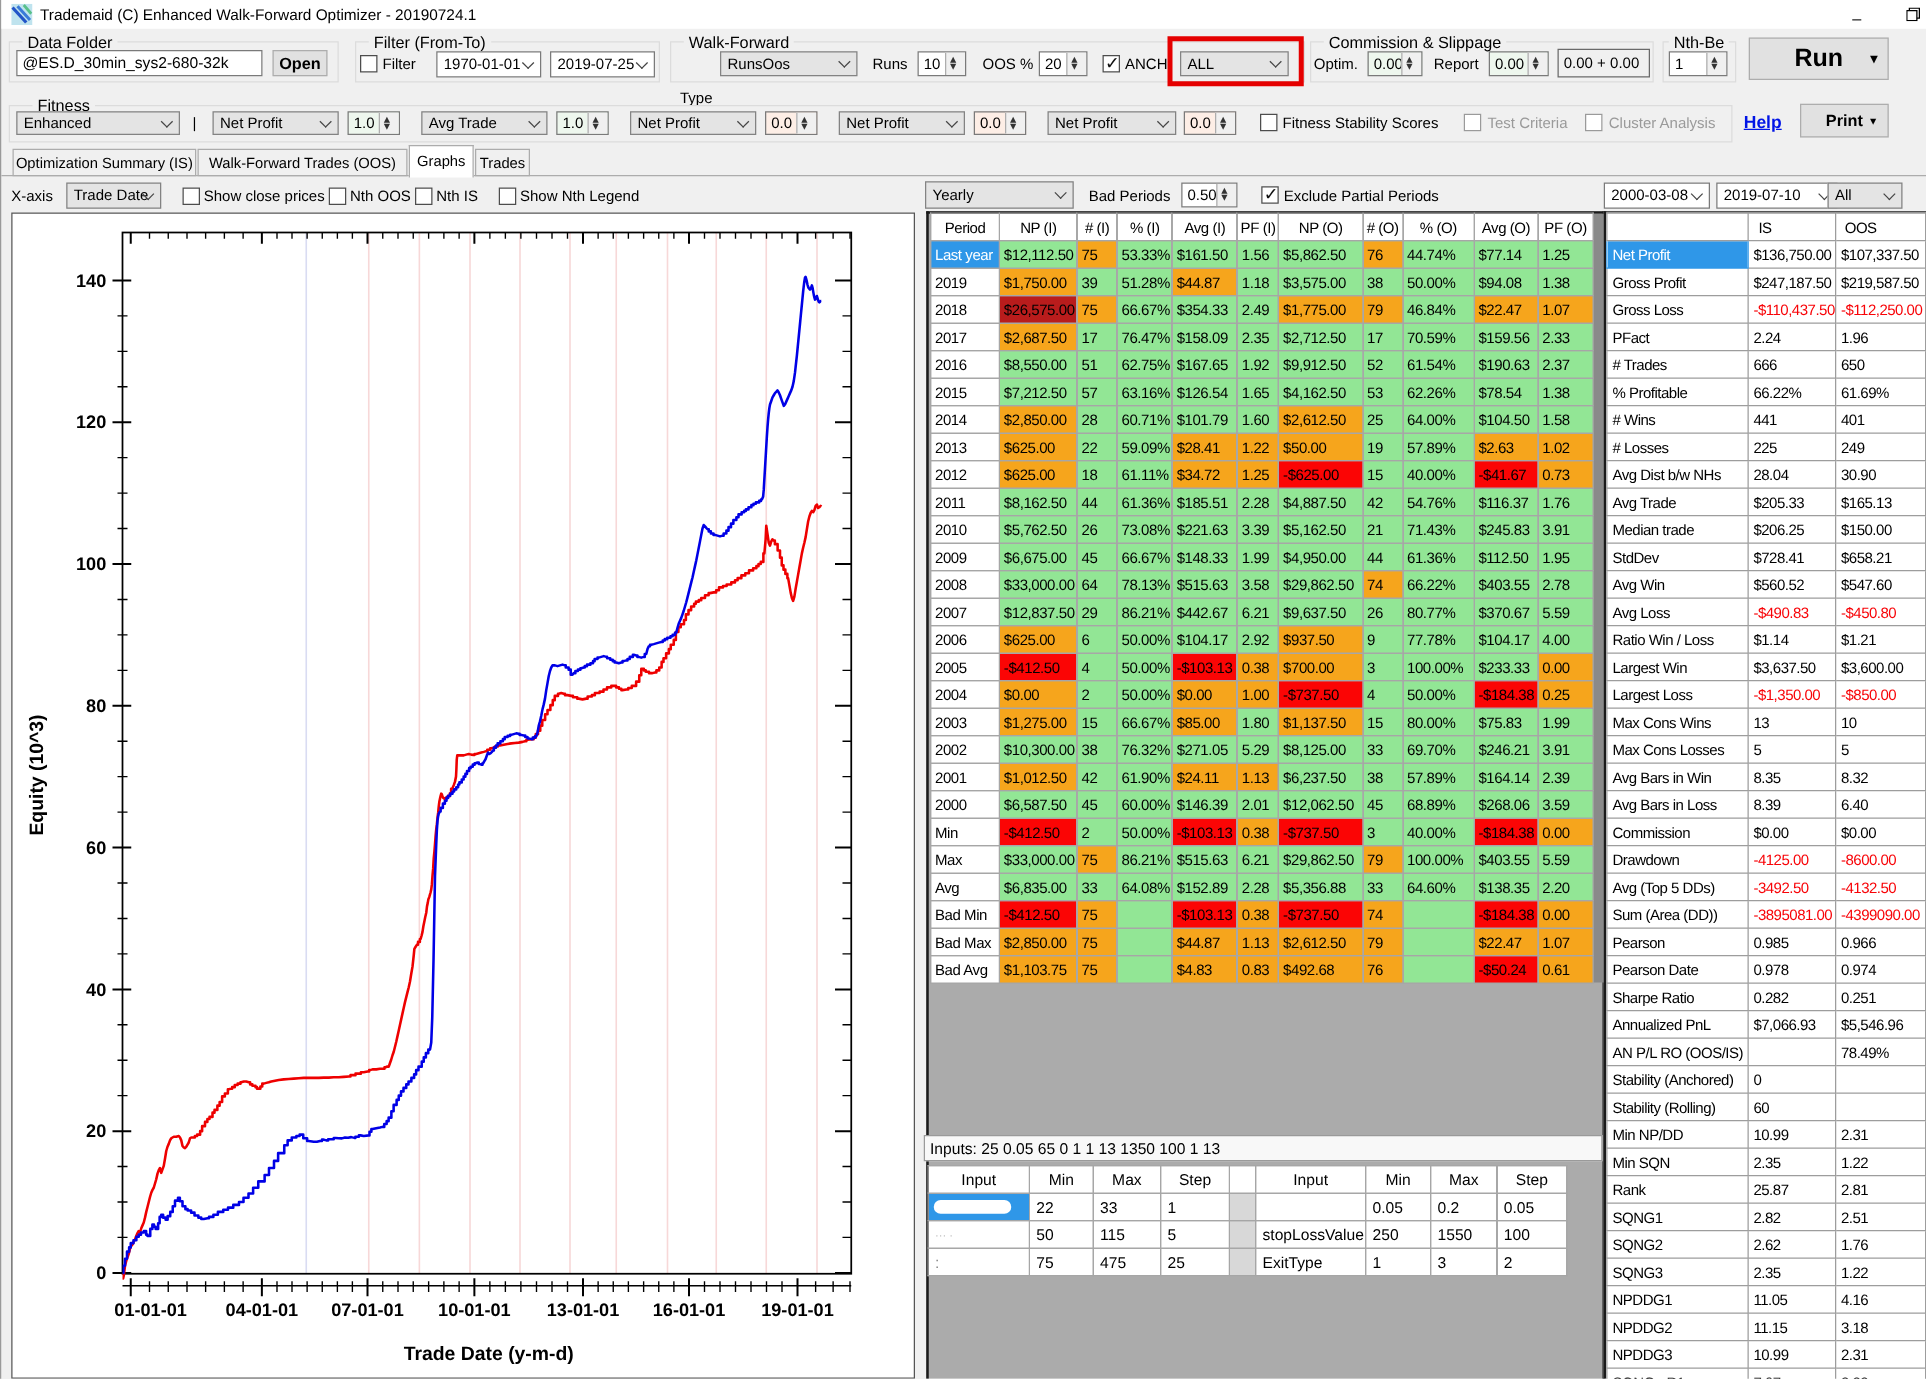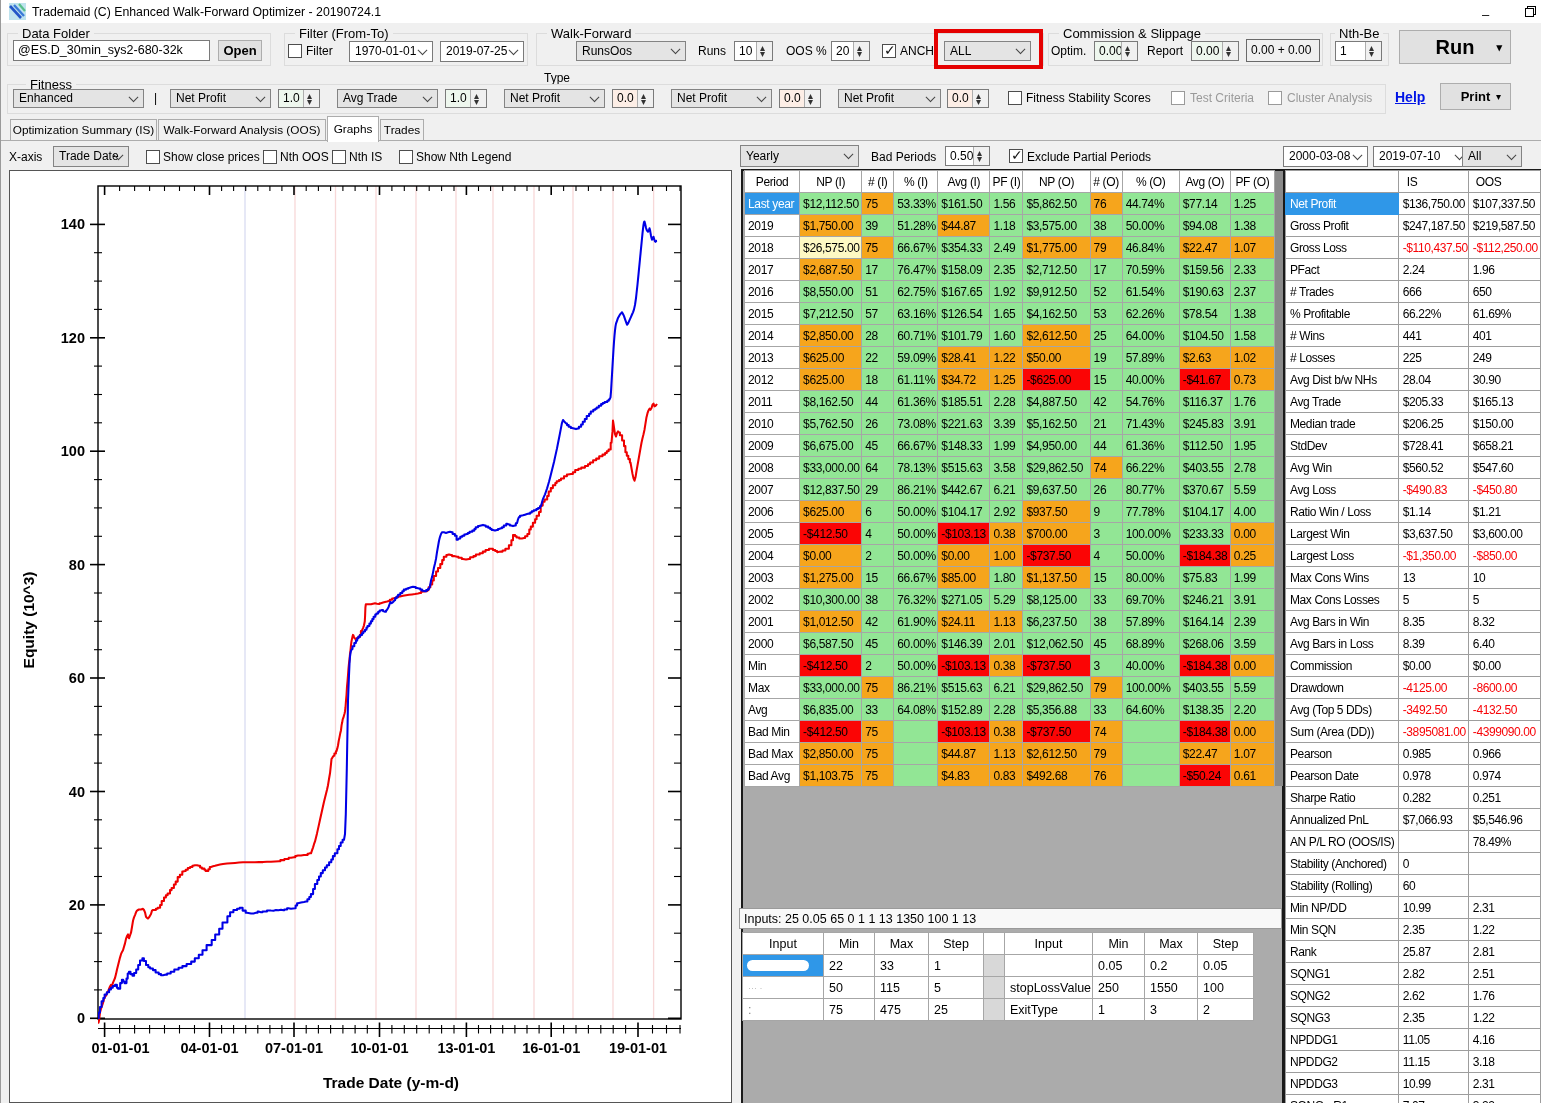--- a/index.html
+++ b/index.html
@@ -114,21 +114,21 @@
 <div class="lab" style="left:1189px;top:91px;color:#9a9a9a;">Test Criteria</div>
 <div class="cb" style="left:1267px;top:91px;border-color:#9a9a9a;"></div>
 <div class="lab" style="left:1286px;top:91px;color:#9a9a9a;">Cluster Analysis</div>
 <div class="lab" style="left:1394px;top:89px;color:#0014e6;font-weight:bold;text-decoration:underline;font-size:14px;">Help</div>
 <div class="btn" style="left:1439px;top:83px;width:71px;height:27px;line-height:25px;">Print</div>
 <div class="abs" style="left:1486px;top:83px;width:1px;height:27px;"></div>
 <div class="lab" style="left:1495px;top:91px;font-size:10px;">▾</div>
 <div class="tabline"></div>
 <div class="tabs">
 <div class="tab" style="left:9px;width:147px;">Optimization Summary (IS)</div>
-<div class="tab" style="left:157px;width:168px;">Walk-Forward Analysis (OOS)</div>
+<div class="tab" style="left:157px;width:168px;">Walk-Forward Trades (OOS)</div>
 <div class="tab on" style="left:326px;width:52px;">Graphs</div>
 <div class="tab" style="left:379px;width:44px;">Trades</div>
 </div>
 <div class="lab" style="left:8px;top:150px;">X-axis</div>
 <div class="dd" style="left:52px;top:146px;width:76px;height:21px;line-height:19px;">Trade Date<span class="ar"></span></div>
 <div class="cb" style="left:145px;top:150px;"></div>
 <div class="lab" style="left:162px;top:150px;">Show close prices</div>
 <div class="cb" style="left:262px;top:150px;"></div>
 <div class="lab" style="left:279px;top:150px;">Nth OOS</div>
 <div class="cb" style="left:331px;top:150px;"></div>
@@ -371,21 +371,21 @@
         <td style="background:#f6a51c">$44.87</td>
         <td style="background:#92e695">1.18</td>
         <td style="background:#92e695">$3,575.00</td>
         <td style="background:#92e695">38</td>
         <td style="background:#92e695">50.00%</td>
         <td style="background:#92e695">$94.08</td>
         <td style="background:#92e695">1.38</td>
       </tr>
 <tr>
         <td>2018</td>
-        <td style="background:#fef9c3">$26,575.00</td>
+        <td style="background:#b91c1c">$26,575.00</td>
         <td style="background:#f6a51c">75</td>
         <td style="background:#92e695">66.67%</td>
         <td style="background:#92e695">$354.33</td>
         <td style="background:#92e695">2.49</td>
         <td style="background:#f6a51c">$1,775.00</td>
         <td style="background:#f6a51c">79</td>
         <td style="background:#92e695">46.84%</td>
         <td style="background:#f6a51c">$22.47</td>
         <td style="background:#f6a51c">1.07</td>
       </tr>

